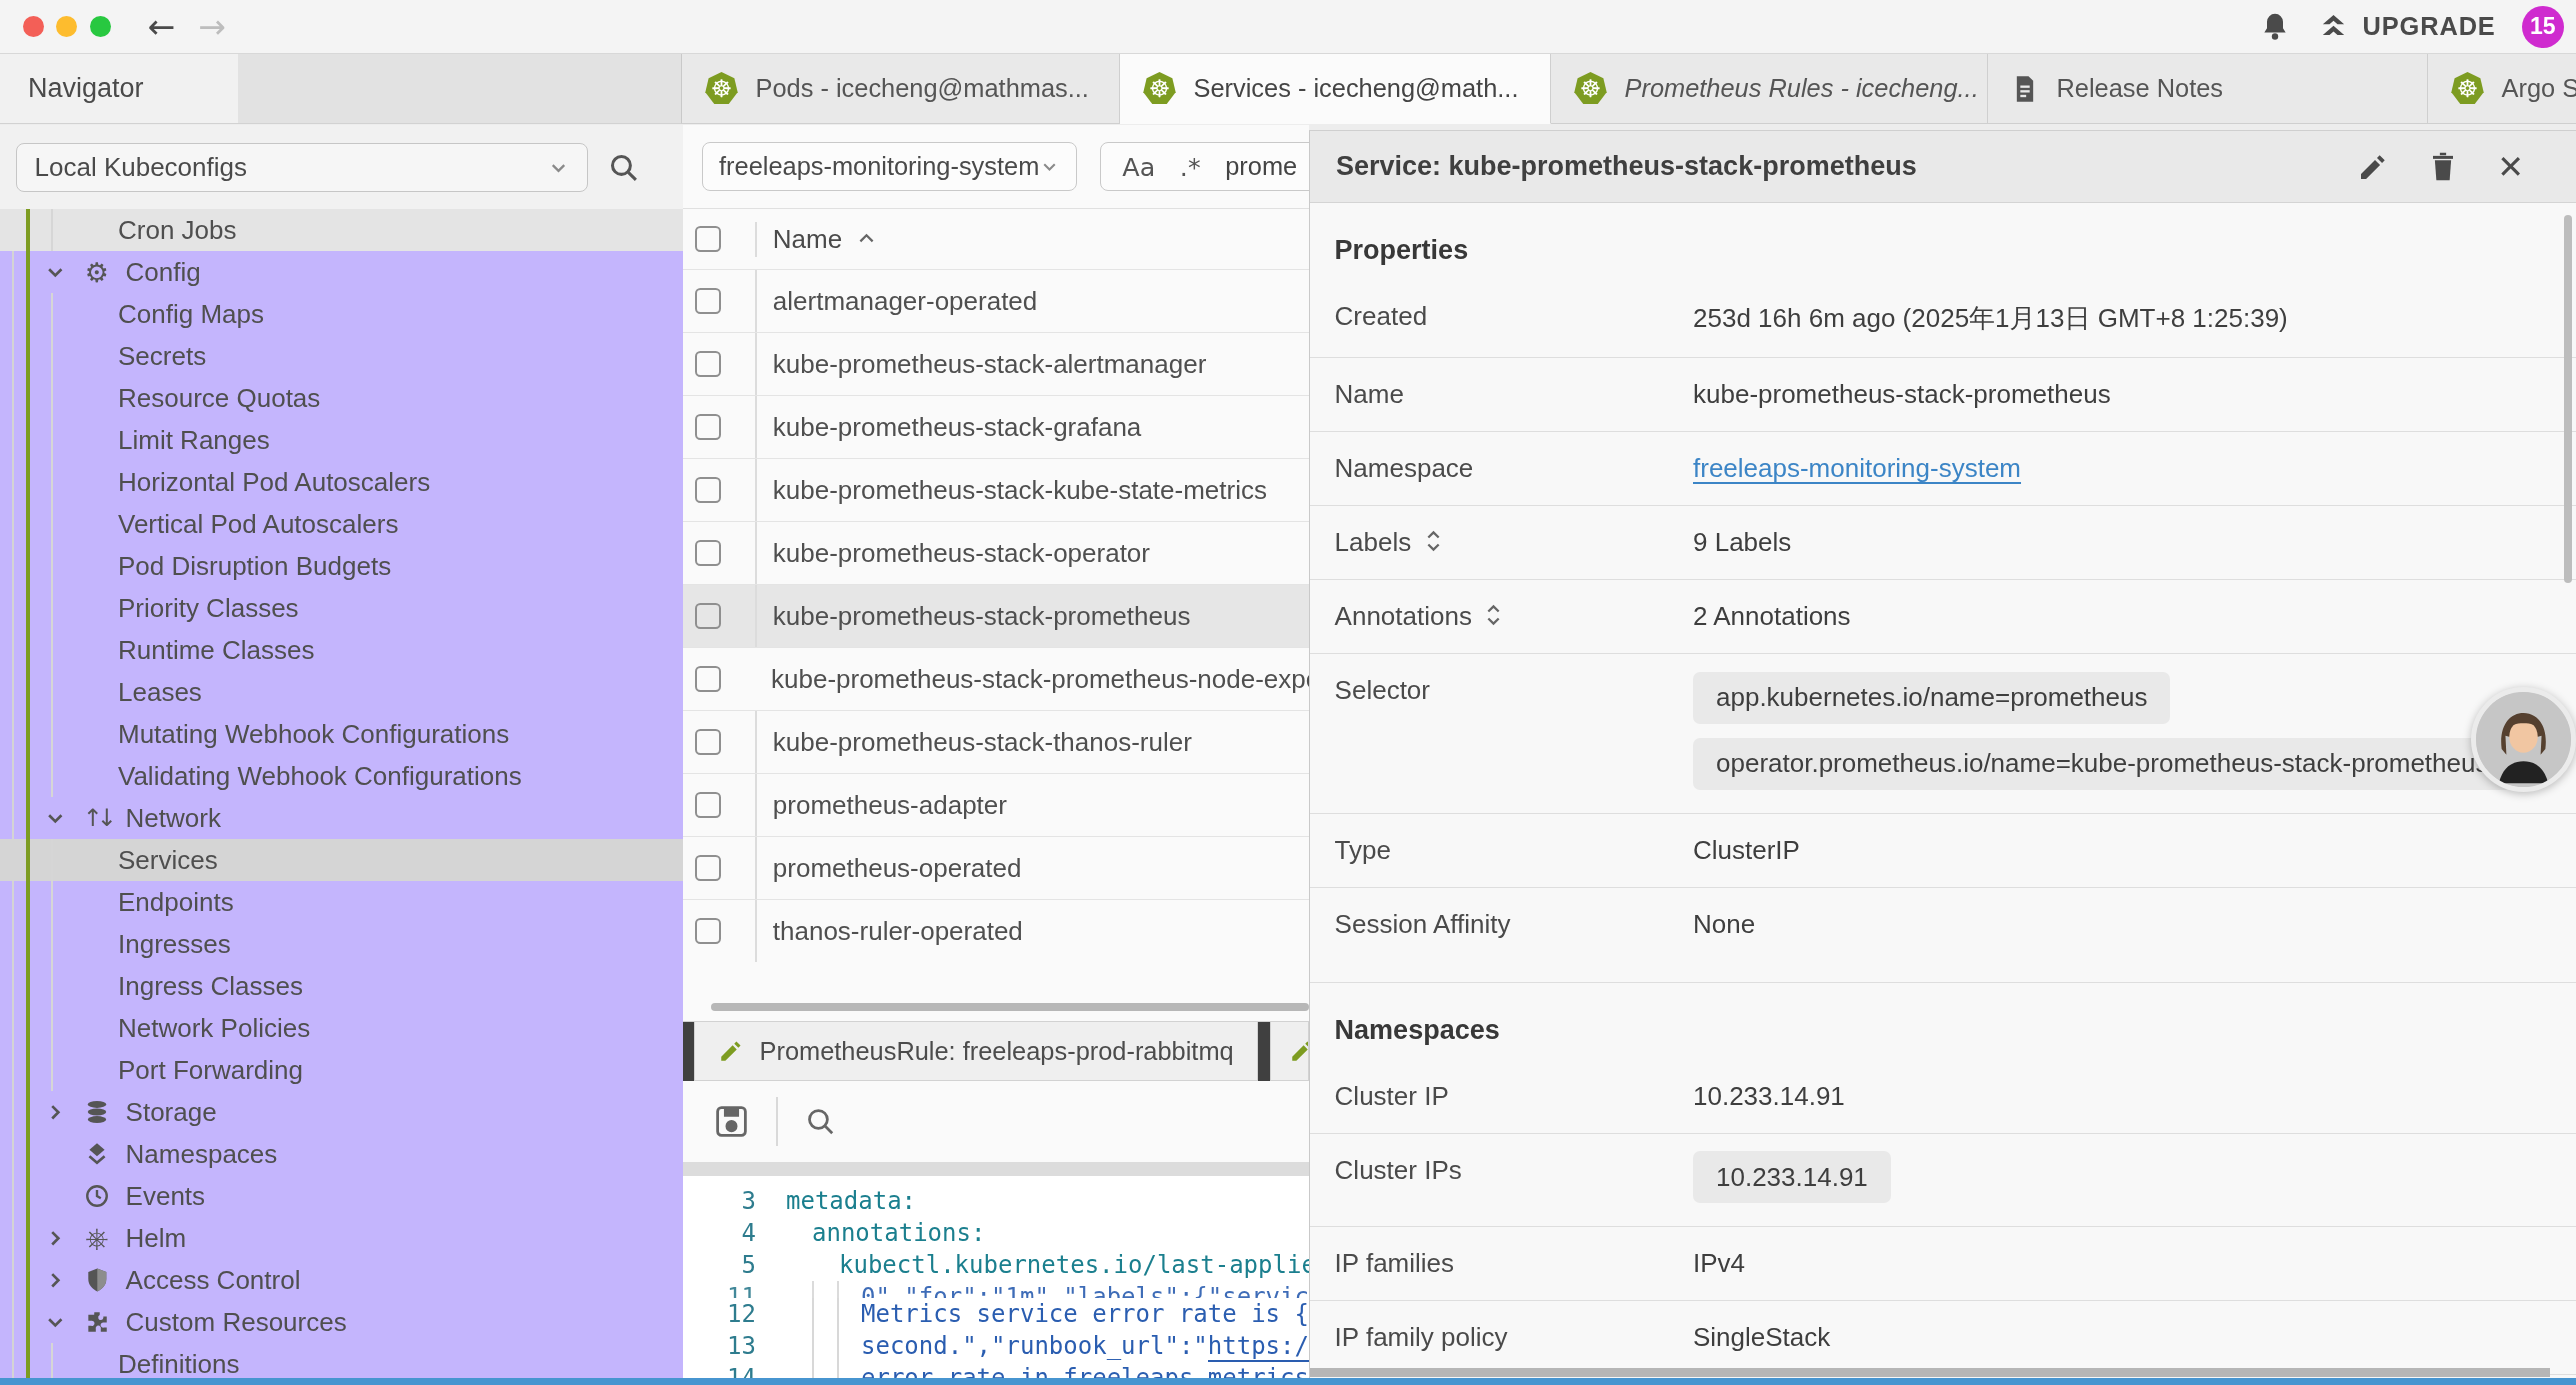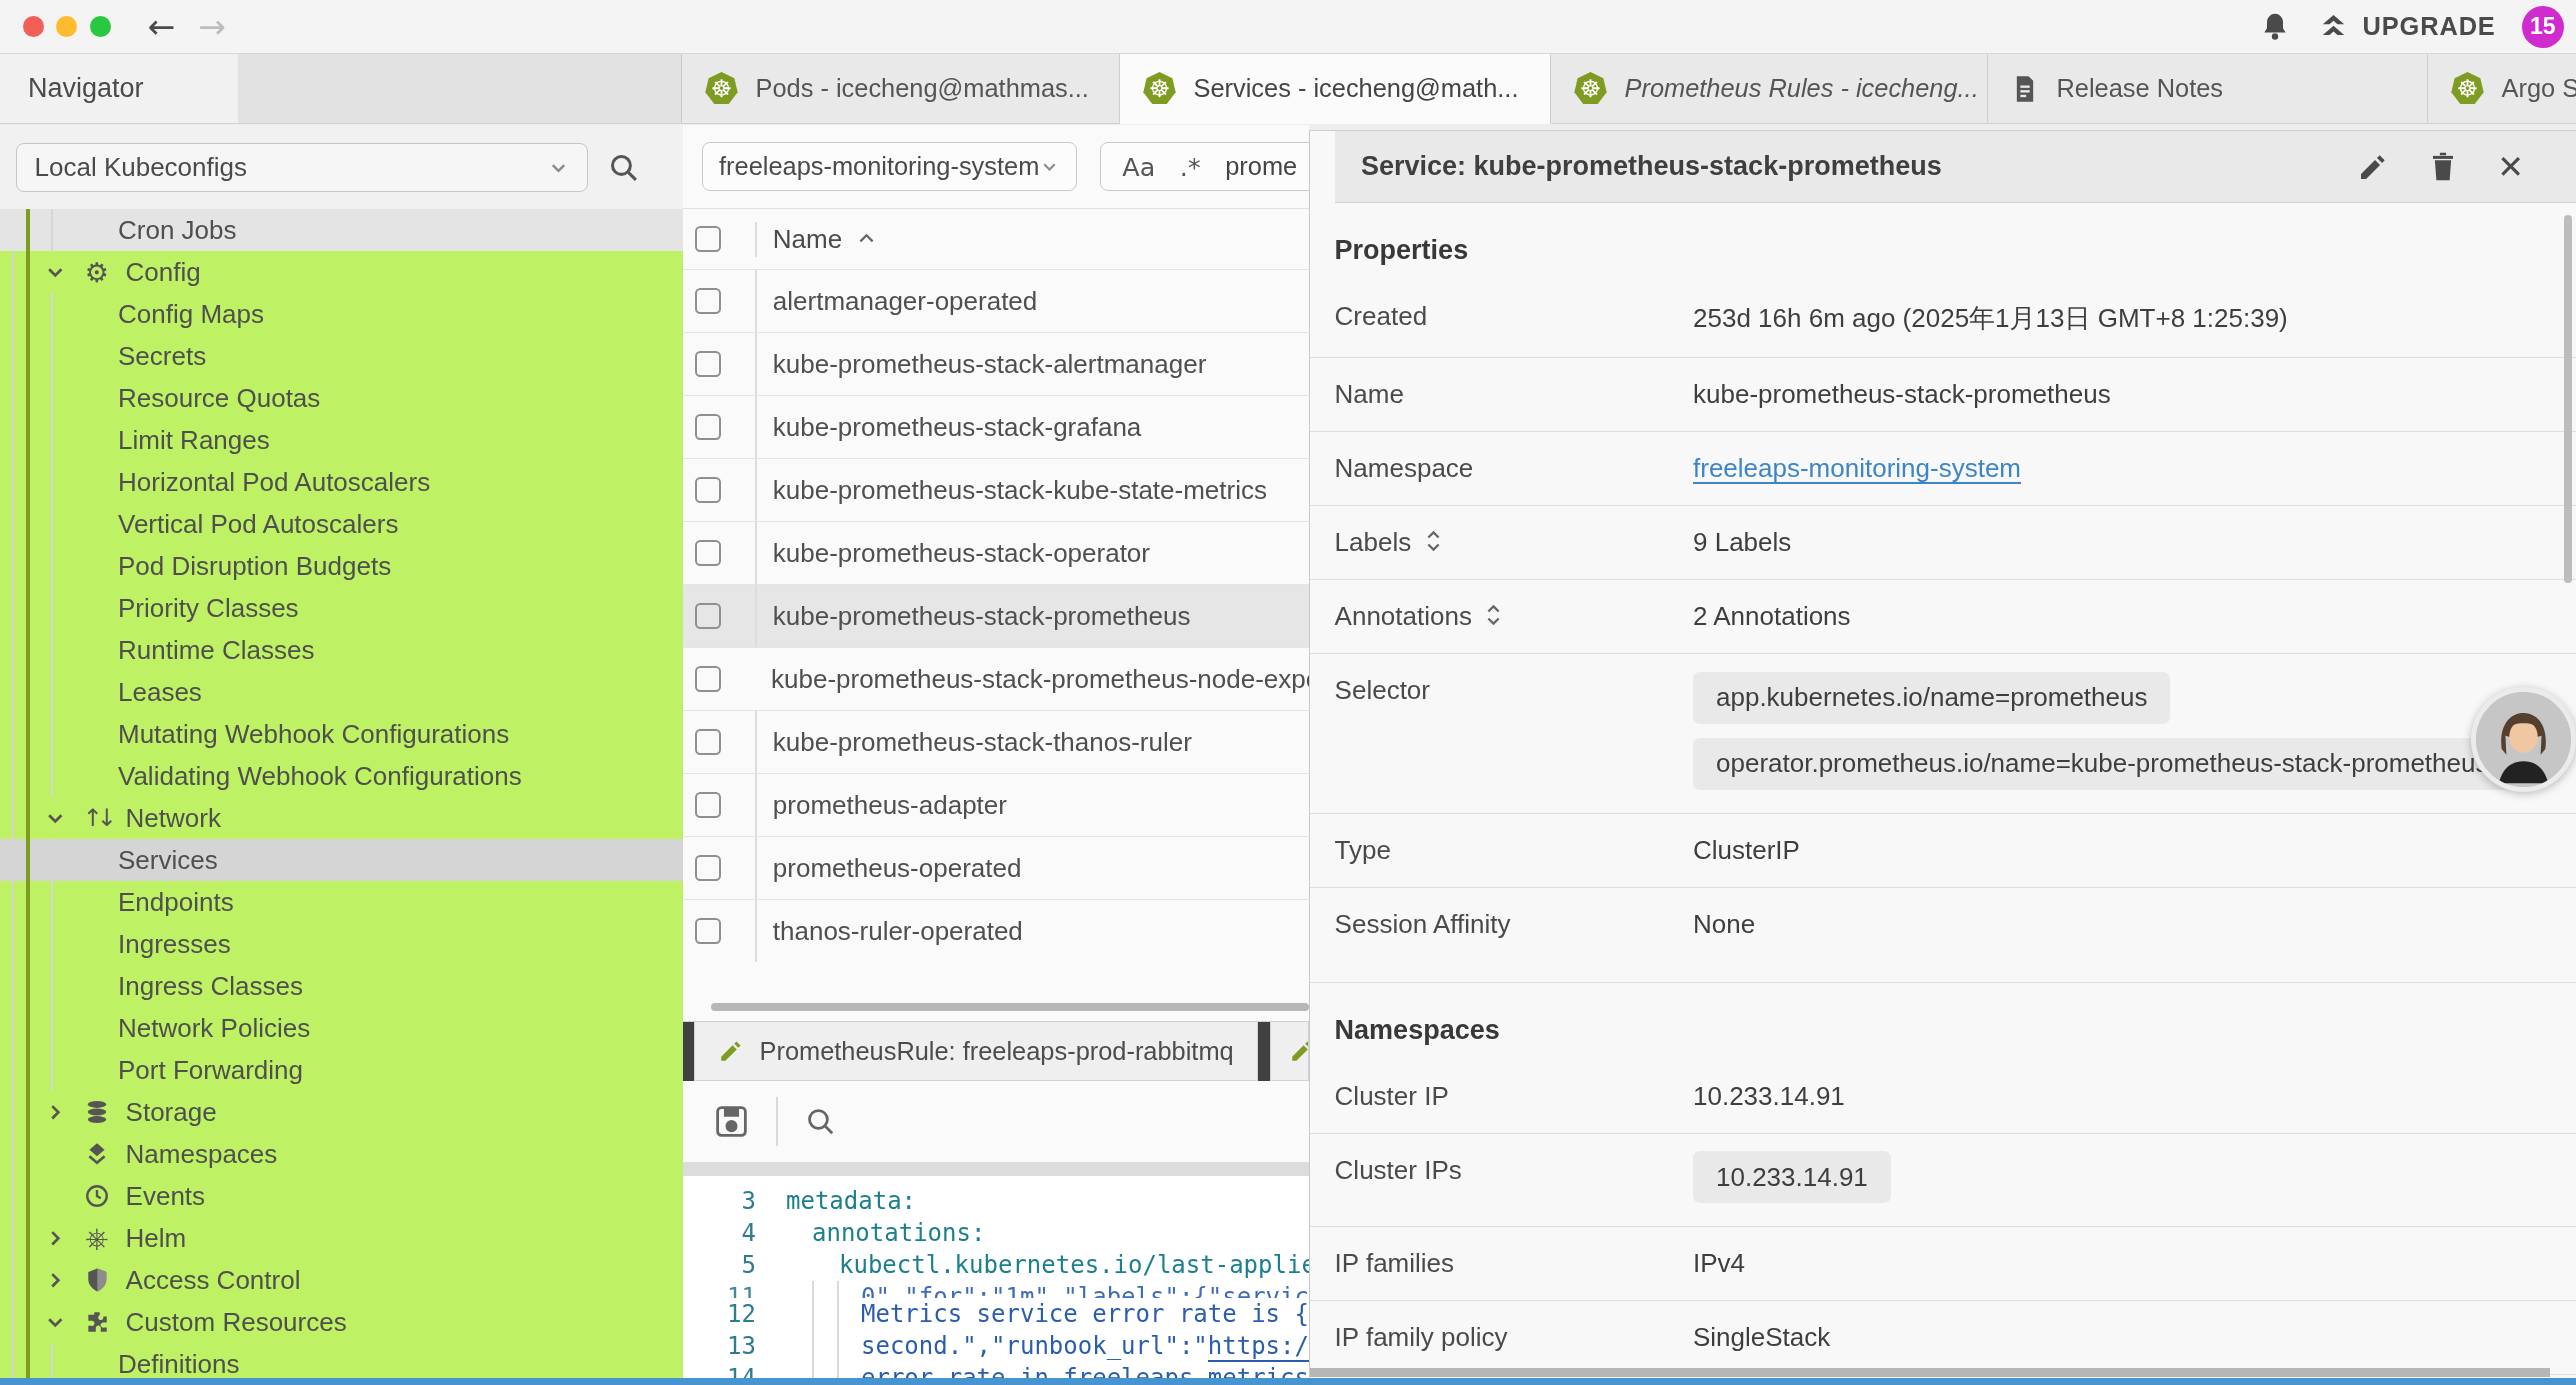--- a/index.html
+++ b/index.html
@@ -29,21 +29,21 @@
   .tabs{flex:1;display:flex;background:#d8d8d8;overflow:hidden;}
   .tab{height:100%;display:flex;align-items:center;gap:17.5px;padding:0 23px;background:#e9e9e9;border-right:1.8px solid #cfcfcf;border-bottom:0.9px solid #cfcfcf;font-size:25.4px;color:#555;flex:0 0 auto;}
   .tab.active{background:#fbfbfb;border-bottom:0.9px solid #fbfbfb;color:#444;}
   .tab .lbl{white-space:nowrap;}
   .tab.italic .lbl{font-style:italic;}
   .tab .close{margin-left:14px;font-size:23px;color:#777;}
   .k8s{width:33px;height:33px;background:var(--olive);clip-path:polygon(50% 0,89% 19%,99% 61%,72% 97%,28% 97%,1% 61%,11% 19%);color:#fff;font-size:24px;display:flex;align-items:center;justify-content:center;flex:0 0 auto;font-family:"DejaVu Sans",sans-serif;}
   .tab.clipped{border-right:none;min-width:149px;}
 
   
-  .sidebar{position:absolute;left:0;top:125px;width:726px;height:1254px;background:#bef264;border-right:0.9px solid #c9c9c9;overflow:hidden;}
+  .sidebar{position:absolute;left:0;top:125px;width:726px;height:1254px;background:#c4b5fd;border-right:0.9px solid #c9c9c9;overflow:hidden;}
   .searchrow{height:84px;background:#f1f1f1;display:flex;align-items:center;padding:0 16px;gap:19px;}
   .kubeselect{width:572px;height:49px;border:1.8px solid #c6c6c6;border-radius:8px;background:#f6f6f6;display:flex;align-items:center;padding:0 17.5px;font-size:26px;color:#4a4a4a;}
   .kubeselect .lbl{flex:1;}
   .tree{position:relative;height:1170px;}
   .tree::before{content:"";position:absolute;left:12.3px;top:0;bottom:0;width:1.8px;background:#d4d4d4;}
   .tree::after{content:"";position:absolute;left:26px;top:0;bottom:0;width:3.5px;background:var(--olive);}
   .s-item{position:relative;height:42px;display:flex;align-items:center;font-size:26px;color:#4f4f4f;cursor:default;}
   .s-item.child{padding-left:59px;}
   .s-item.child::before{content:"";position:absolute;left:51px;top:0;bottom:0;width:1.8px;background:#d6d6d6;}
   .s-item.top{padding-left:42px;gap:12.3px;}
@@ -87,21 +87,21 @@
   .line.deep .code{padding-left:75px;}
   .line.deep .code::before,.line.deep .code::after{content:"";position:absolute;top:0;bottom:0;width:1.8px;background:#d8d8d8;}
   .line.deep .code::before{left:26px;}
   .line.deep .code::after{left:51px;}
   .line.i1 .code{padding-left:26px;}
   .line.i2 .code{padding-left:53px;}
   .line.clipped{height:17.5px;overflow:hidden;opacity:.9;}
 
   
   .detail{position:absolute;left:1309px;top:130px;width:1267px;height:1249px;background:#f8f8f8;border-left:0.9px solid #c9c9c9;border-top:0.9px solid #cFcFcF;overflow:hidden;}
-  .dheader{height:72px;background:#e9e9e9;border-bottom:0.9px solid #d4d4d4;display:flex;align-items:center;padding:0 26px;margin-left:25px;}
+  .dheader{height:72px;background:#e9e9e9;border-bottom:0.9px solid #d4d4d4;display:flex;align-items:center;padding:0 26px;}
   .dtitle{font-weight:700;font-size:27px;color:#3f3f3f;flex:1;white-space:nowrap;}
   .dicons{display:flex;align-items:center;gap:39px;margin-right:26px;}
   .dbody{position:relative;height:1177px;}
   .dsection{font-weight:700;font-size:27px;color:#383838;padding:32px 0 14px 24.6px;}
   .drow{display:flex;border-bottom:1.8px solid #dedede;}
   .drow.noline{border-bottom:none;}
   .dlabel{width:383px;flex:0 0 auto;padding:21px 0 21px 24.6px;color:#4a4a4a;display:flex;align-items:flex-start;gap:12.3px;}
   .dvalue{flex:1;padding:21px 0;color:#3e3e3e;white-space:nowrap;}
   .dvalue a,.plink{color:var(--link);text-decoration:underline;text-underline-offset:5.3px;}
   .chipstack{display:flex;flex-direction:column;gap:14px;align-items:flex-start;padding:17.5px 0 23px;justify-content:space-between;}

